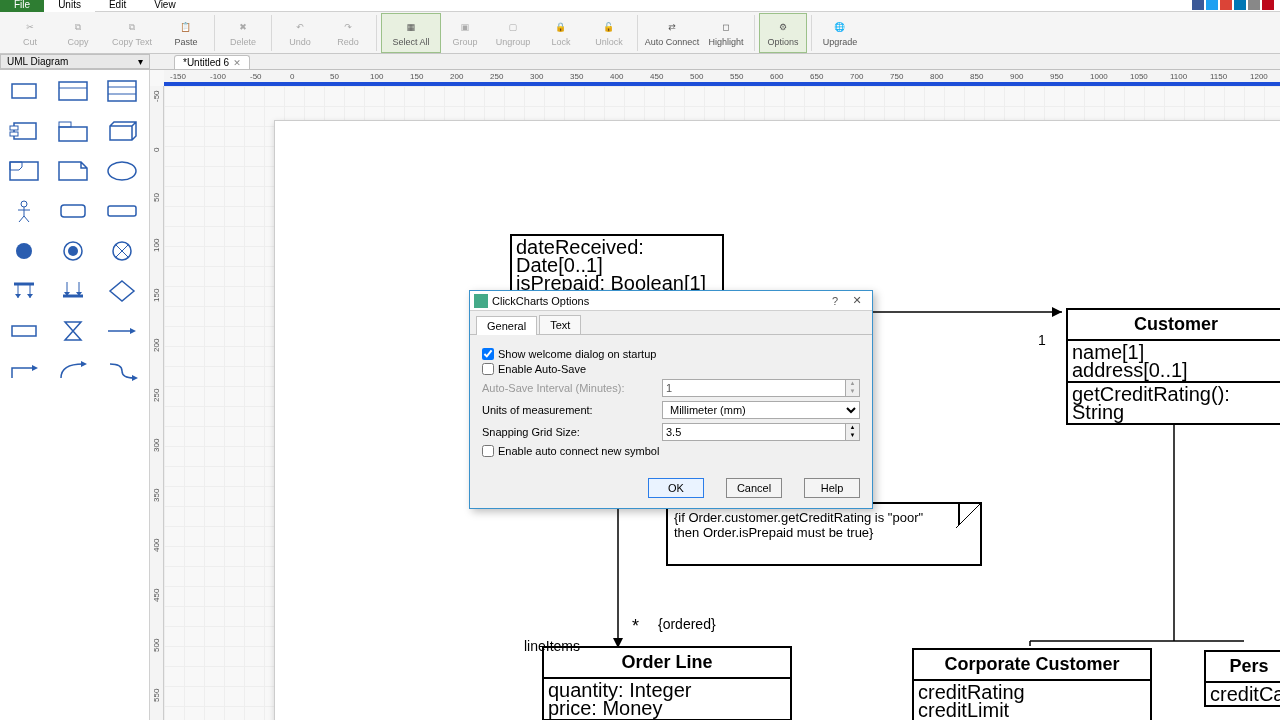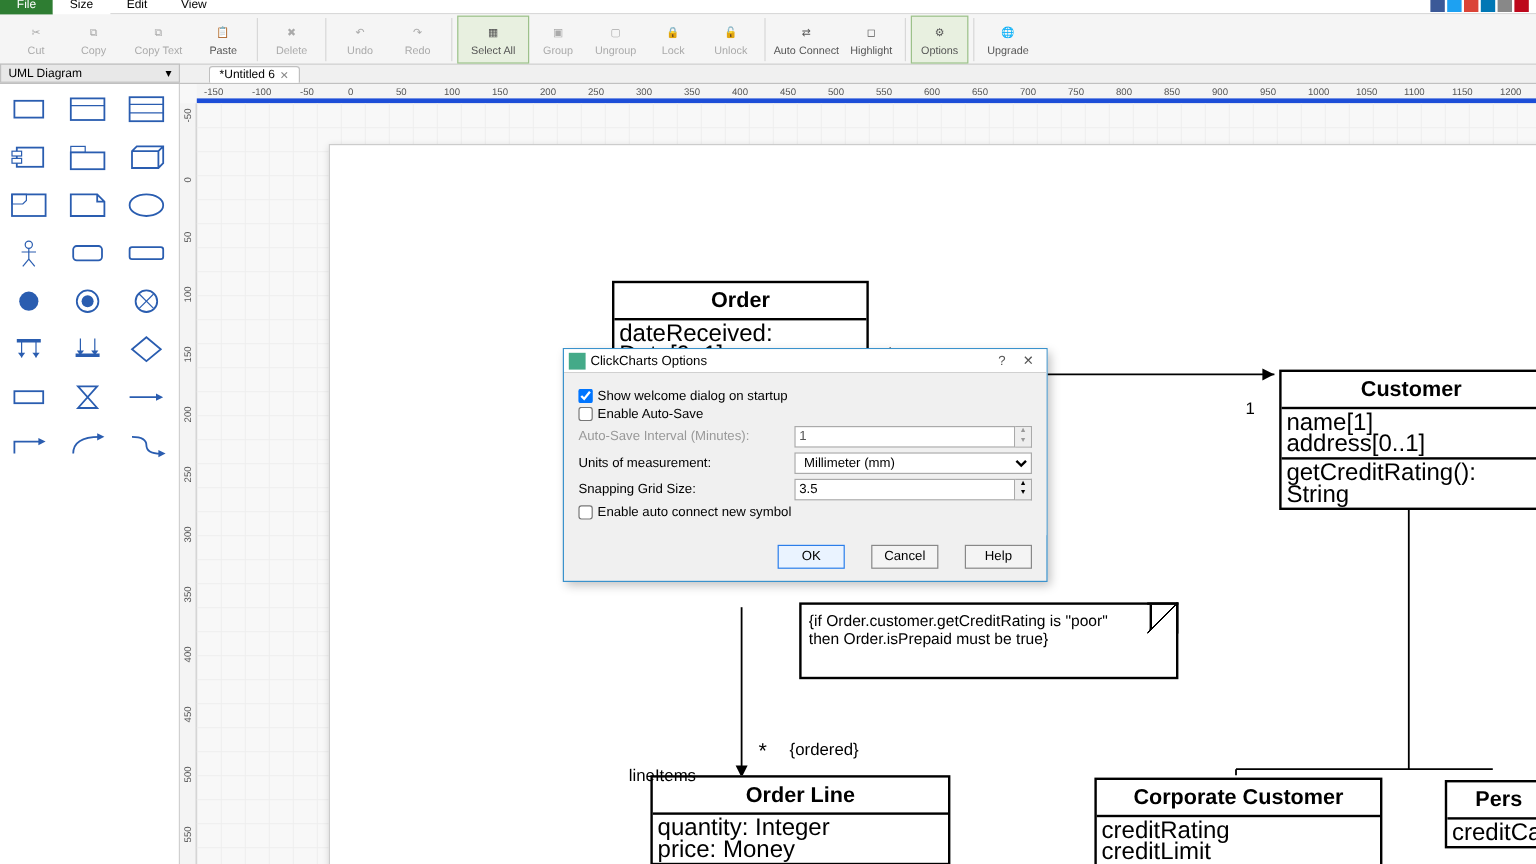--- a/index.html
+++ b/index.html
@@ -74,21 +74,21 @@
 .dialog .check input { width: 12px; height: 12px; }
 .dialog .buttons { display: flex; justify-content: flex-end; gap: 22px; padding: 8px 12px 10px; }
 .dialog .buttons button { width: 56px; height: 20px; font-size: 11px; border: 1px solid #888; background: #f4f4f4; }
 .dialog .buttons button.primary { border: 1px solid #2b7de9; background: #eaf3ff; }
 </style>
 </head>
 <body>
 
 <div class="menubar">
   <div class="tab file">File</div>
-  <div class="tab active">Size</div>
+  <div class="tab active">Units</div>
   <div class="tab">Edit</div>
   <div class="tab">View</div>
   <div class="menubar-right">
     <span class="ico" style="background:#3b5998"></span>
     <span class="ico" style="background:#1da1f2"></span>
     <span class="ico" style="background:#db4437"></span>
     <span class="ico" style="background:#0077b5"></span>
     <span class="ico" style="background:#888"></span>
     <span class="ico" style="background:#bd081c"></span>
   </div>
@@ -403,21 +403,20 @@
         <line x1="866" y1="555" x2="1080" y2="555" stroke="#000" stroke-width="1.5"></line>
         <line x1="866" y1="555" x2="866" y2="560" stroke="#000" stroke-width="1.5"></line>
 
         <line x1="454" y1="420" x2="454" y2="562" stroke="#000" stroke-width="1.5"></line>
         <polygon points="454,562 449,552 459,552" fill="#000"></polygon>
 
         <line x1="435" y1="628" x2="435" y2="660" stroke="#000" stroke-width="1.5"></line>
       </svg>
 
       <div class="uml-class" style="left:346px; top:148px; width:214px;">
-        <div class="title">Order</div>
         <div class="section">
           <div class="row">dateReceived: Date[0..1]</div>
           <div class="row">isPrepaid: Boolean[1]</div>
           <div class="row">number: String[1]</div>
         </div>
       </div>
 
       <div class="uml-class" style="left:902px; top:222px; width:220px;">
         <div class="title">Customer</div>
         <div class="section">
@@ -467,20 +466,24 @@
     </div>
   </div>
 </div>
 
 <div class="dialog">
   <div class="titlebar">
     <span class="ico"></span>
     <span class="title">ClickCharts Options</span>
     <span class="winbtn">?</span>
     <span class="winbtn">✕</span>
+  </div>
+  <div class="tabs">
+    <div class="dtab active">General</div>
+    <div class="dtab">Text</div>
   </div>
   <div class="body">
     <div class="check">
         <input type="checkbox" checked="" style="">
         <span>Show welcome dialog on startup</span>
       </div>
     <div class="check">
         <input type="checkbox" style="">
         <span>Enable Auto-Save</span>
       </div>

